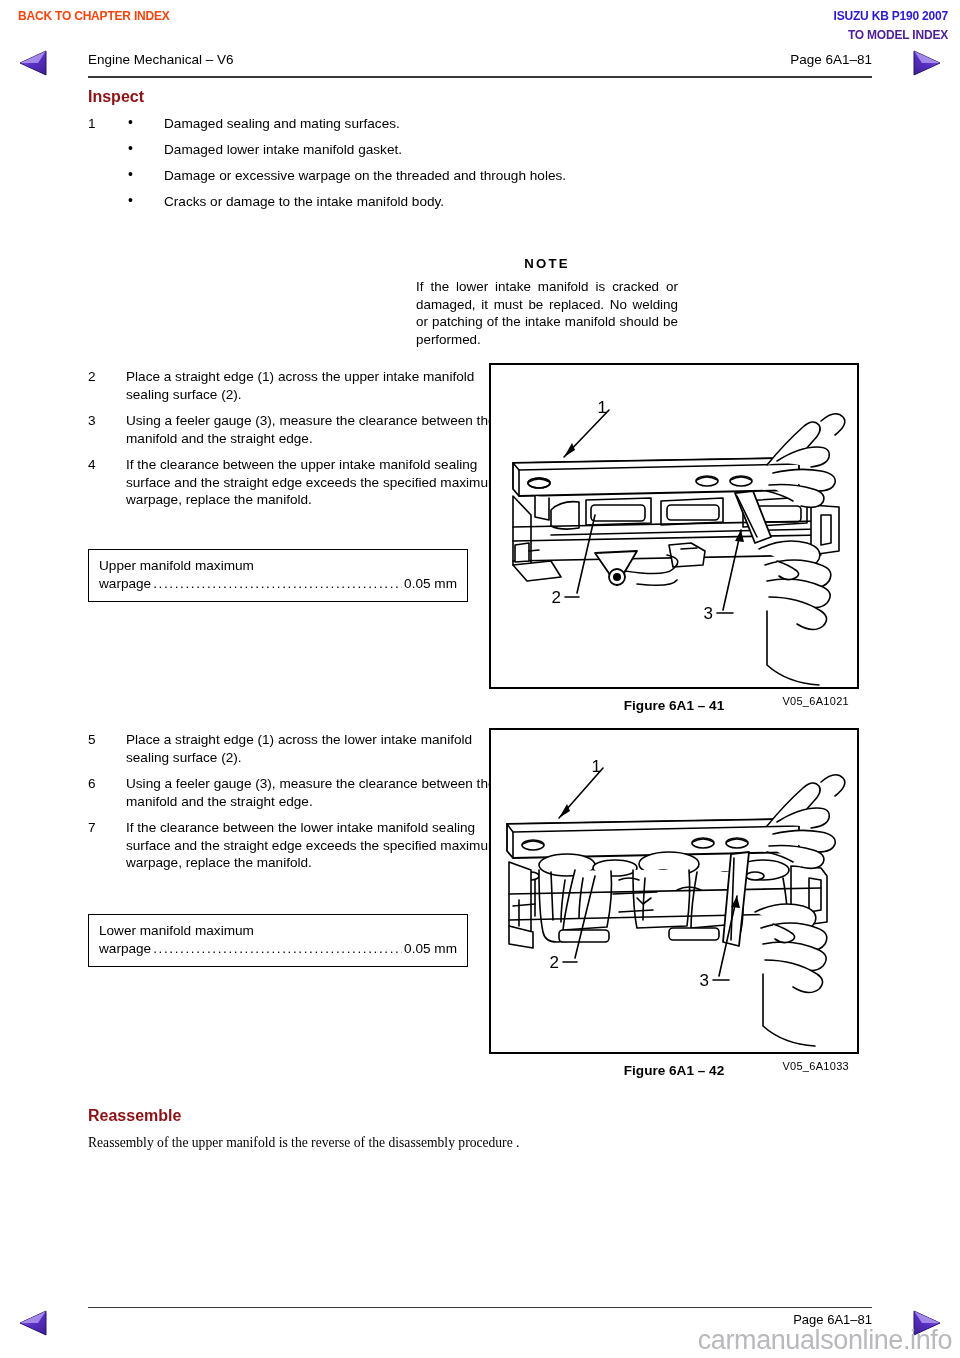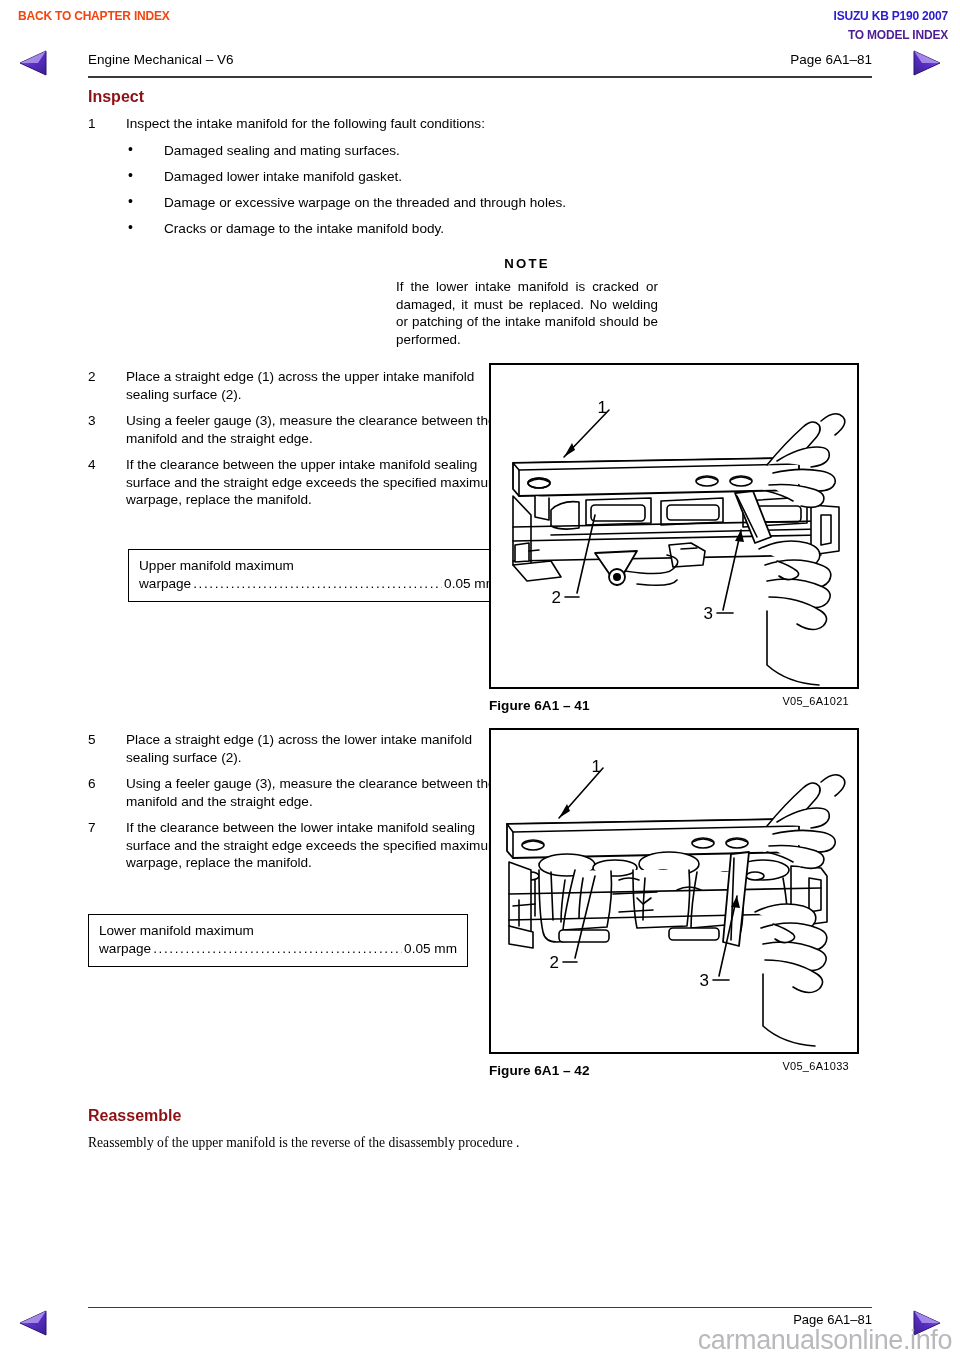--- a/index.html
+++ b/index.html
@@ -121,21 +121,21 @@
   ul.bullets li .dot {
     position: absolute;
     left: 40px;
     top: -1px;
     font-size: 14px;
   }
 
   
   #note-block {
     position: absolute;
-    left: 308px;
+    left: 328px;
     top: 168px;
     width: 262px;
   }
   #note-block .note-title {
     text-align: center;
     font-weight: bold;
     font-size: 13.2px;
     letter-spacing: 2.2px;
     margin-bottom: 7px;
   }
@@ -189,20 +189,21 @@
   }
   .figure .fig-code {
     position: absolute;
     right: 10px;
     bottom: 6px;
     font-size: 11px;
     font-family: "Liberation Sans", sans-serif;
     letter-spacing: 0.3px;
   }
   .figure .caption {
+    text-align: center;
     font-weight: bold;
     font-size: 13.6px;
     margin-top: 9px;
   }
 
   
   #footer-rule {
     position: absolute;
     left: 88px;
     right: 88px;
@@ -286,21 +287,20 @@
   <span class="hdr-left">Engine Mechanical – V6</span>
   <span class="hdr-right">Page 6A1–81</span>
 </div>
 
 <div id="content">
 
   <h2 class="section-heading">Inspect</h2>
 
   <div class="step wide">
     <span class="num">1</span>
-    <span>Inspect the intake manifold for the following fault conditions:</span>
   </div>
 
   <ul class="bullets">
     <li>
       <span class="dot">•</span>
       <span>Damaged sealing and mating surfaces.</span>
     </li>
     <li>
       <span class="dot">•</span>
       <span>Damaged lower intake manifold gasket.</span>
@@ -328,21 +328,21 @@
     <div class="step">
       <span class="num">3</span>
       <span>Using a feeler gauge (3), measure the clearance between the manifold and the straight edge.</span>
     </div>
     <div class="step">
       <span class="num">4</span>
       <span>If the clearance between the upper intake manifold sealing surface and the straight edge exceeds the specified maximum warpage, replace the manifold.</span>
     </div>
   </div>
 
-  <div class="spec-box" style="top:461px;margin-left:40px;">
+  <div class="spec-box" style="top:461px;">
     <div>Upper manifold maximum</div>
     <div class="spec-line2">
       <span>warpage</span>
       <span class="leader">...........................................................................</span>
       <span class="spec-value">0.05 mm</span>
     </div>
   </div>
 
   <div style="position:absolute; left:0; top:643px; width:380px;">
     <div class="step">

